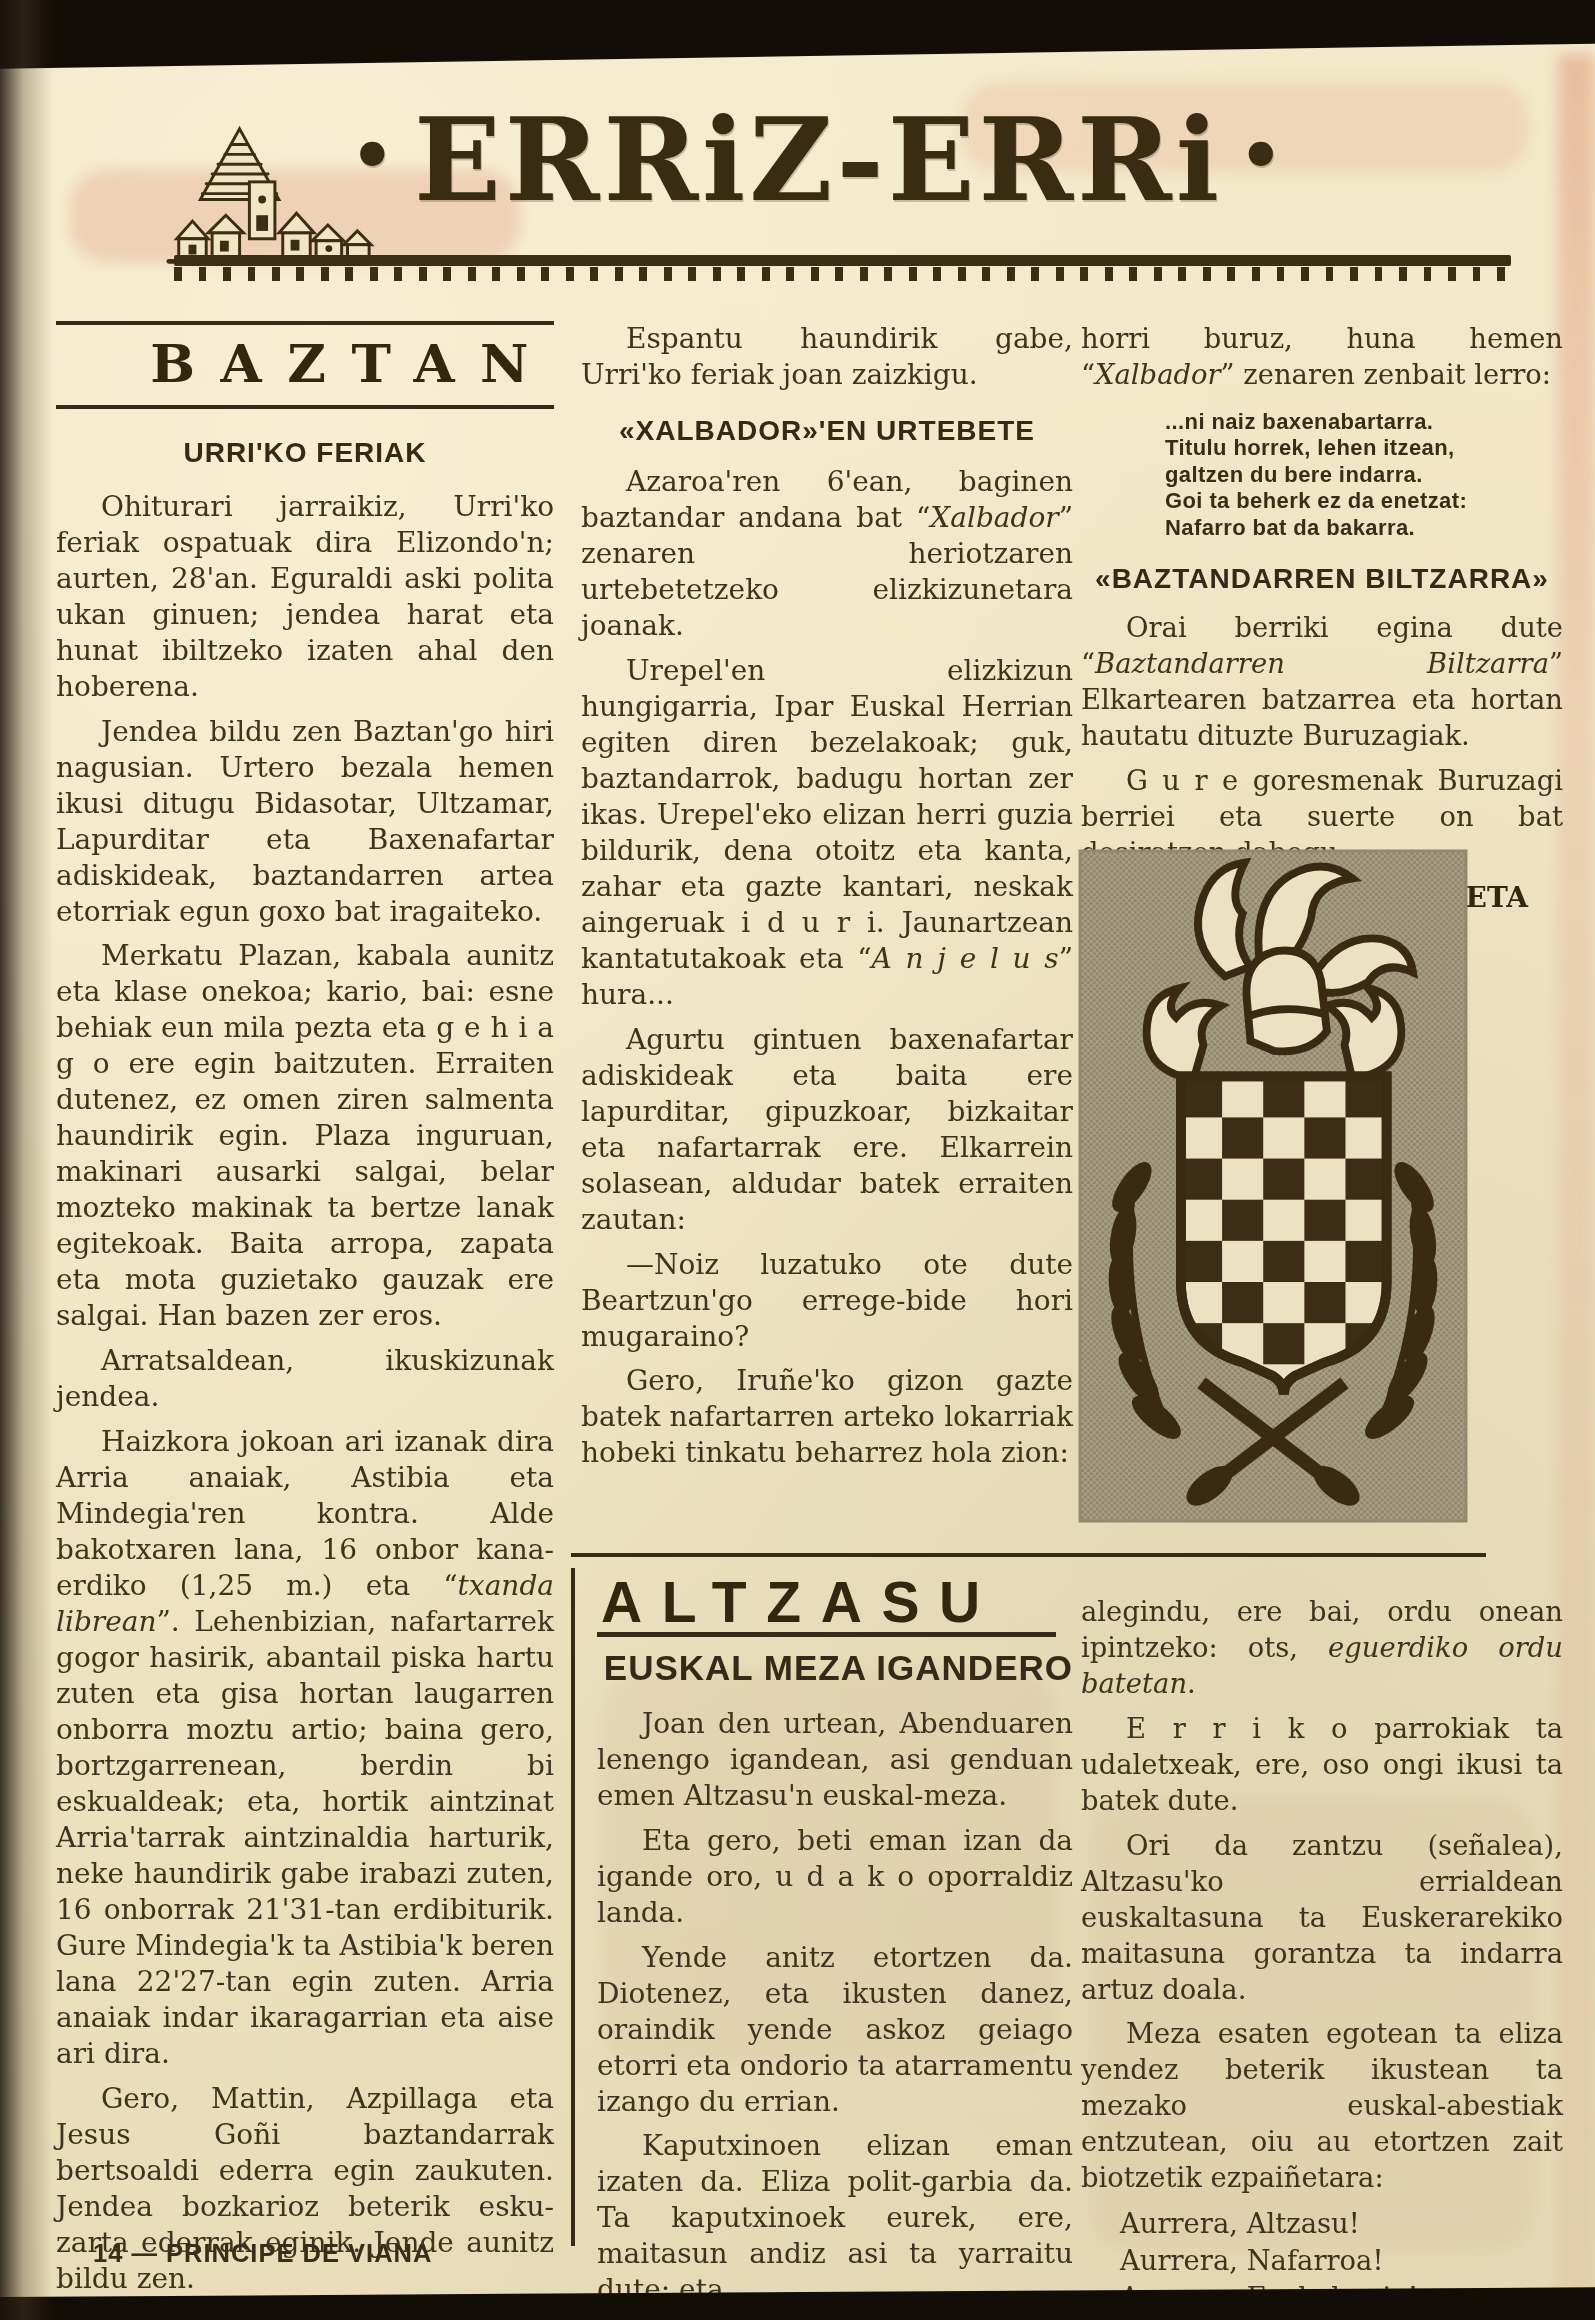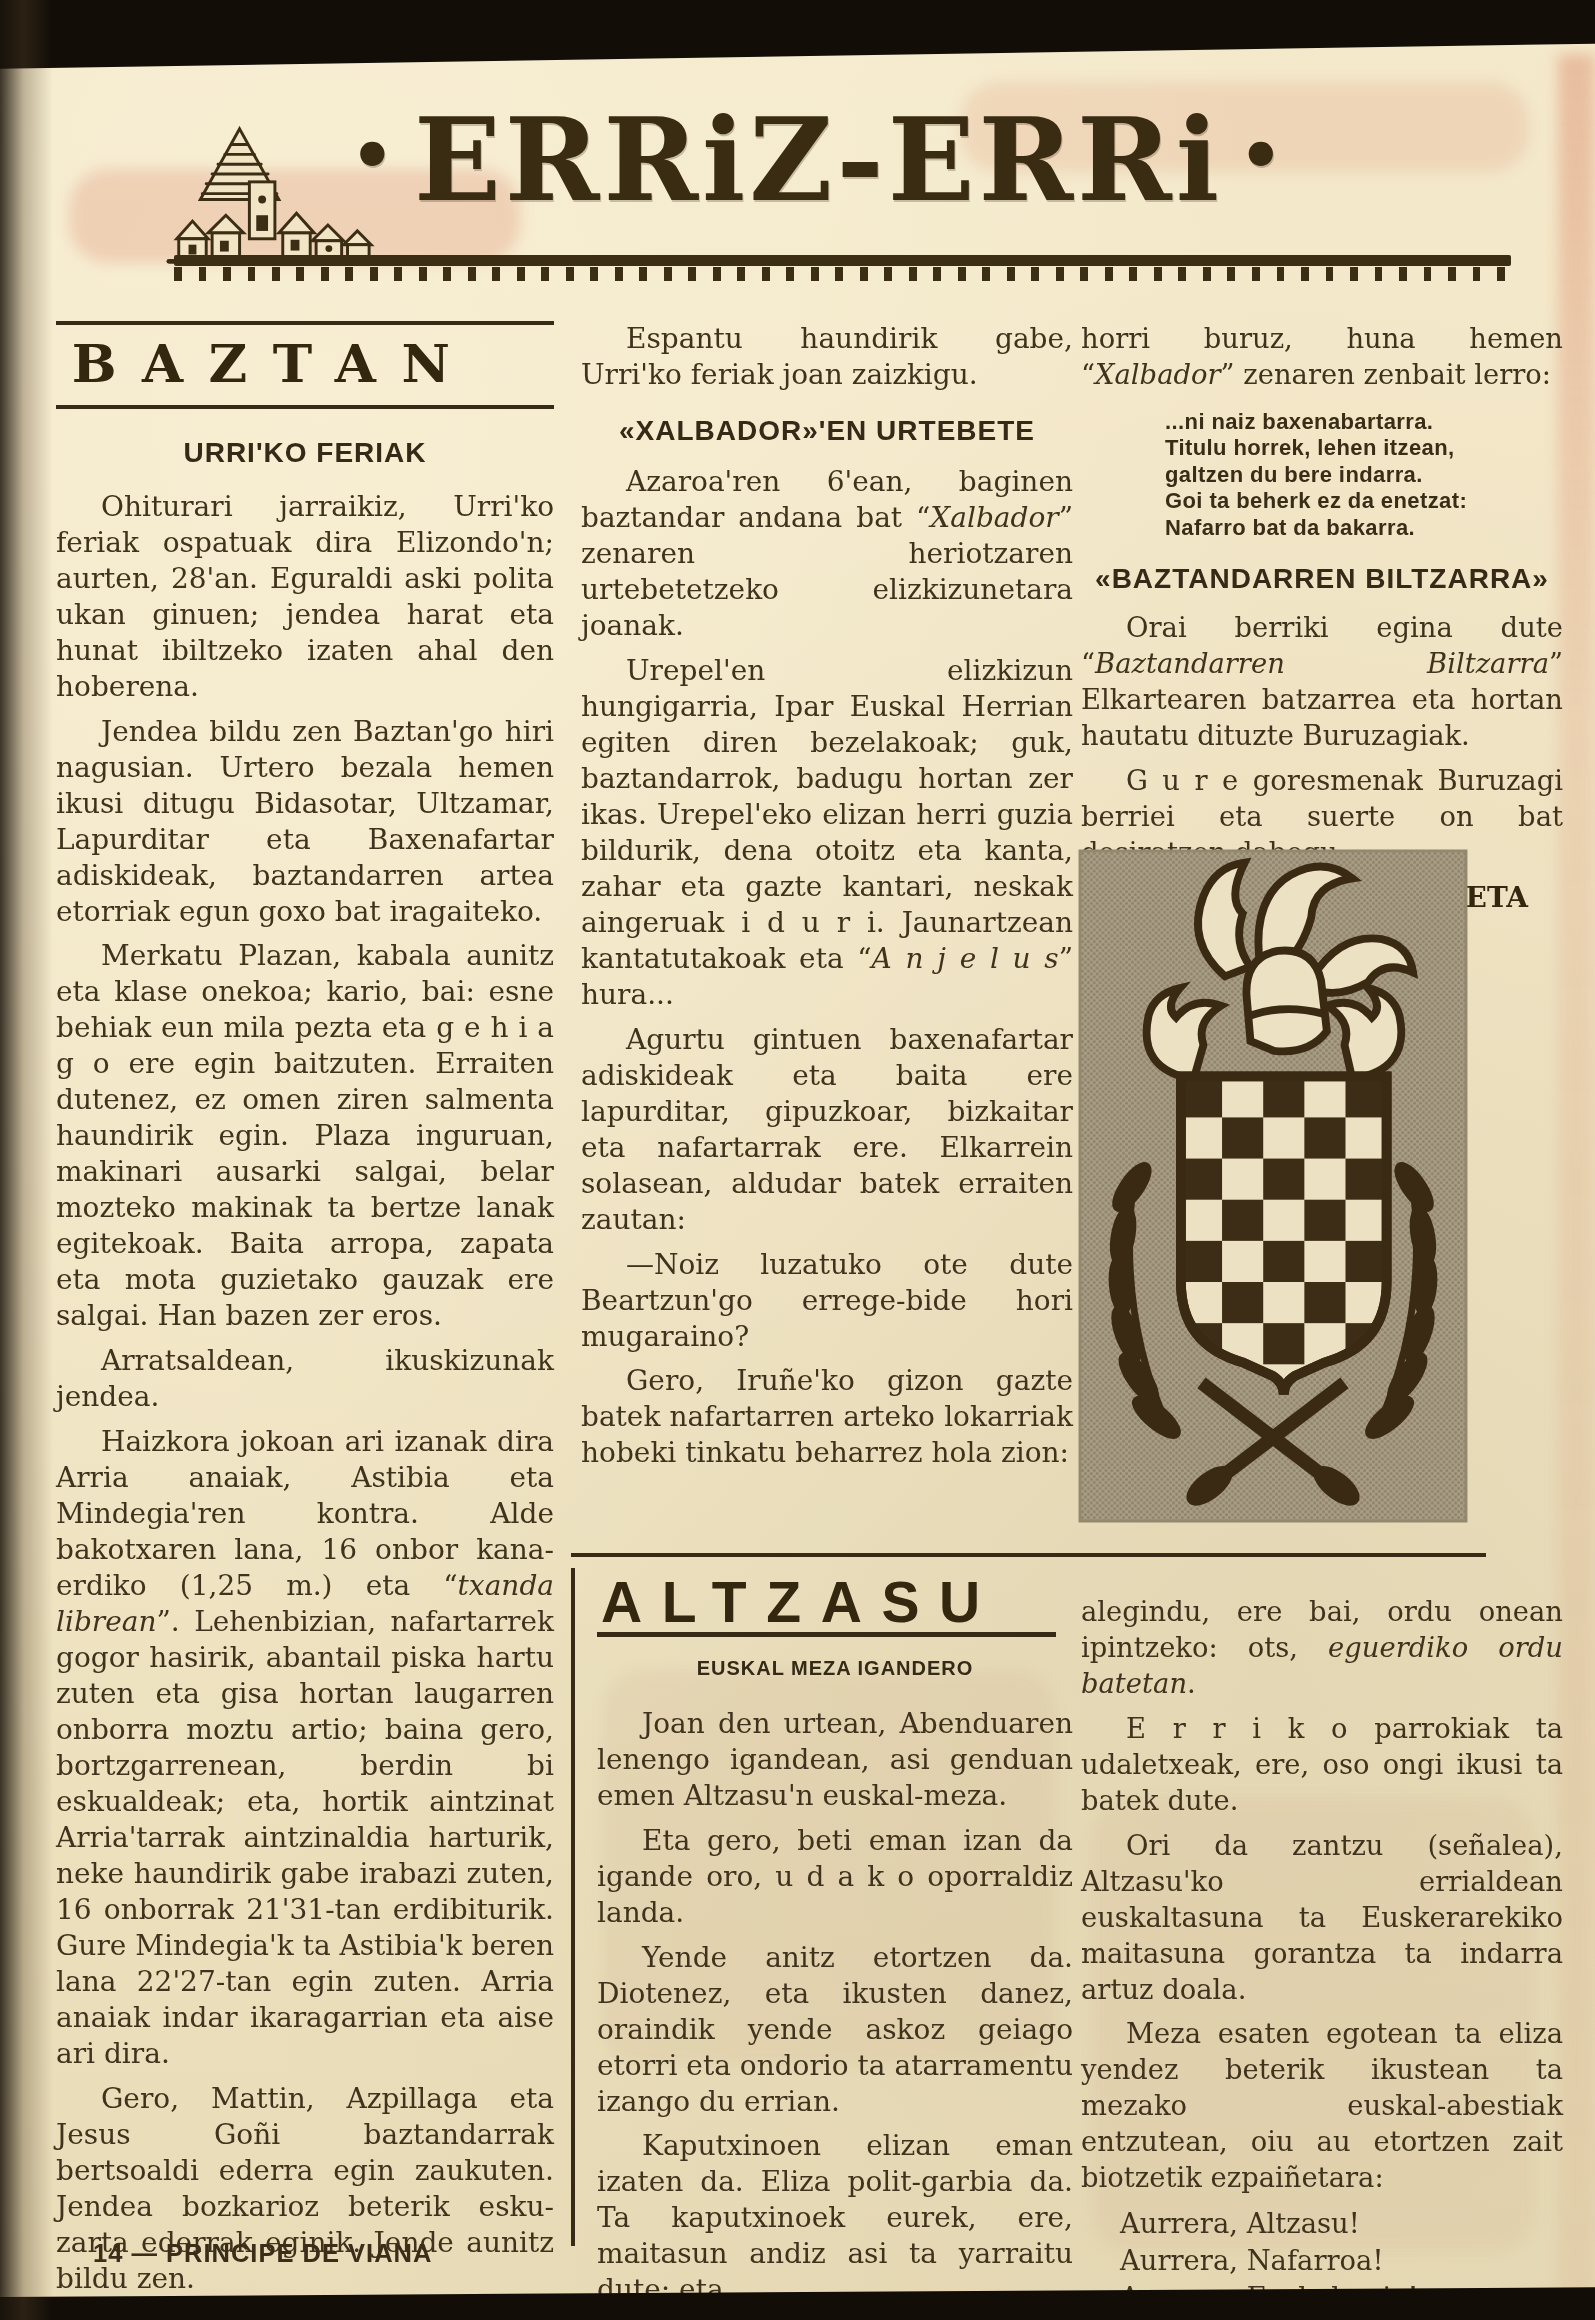--- a/index.html
+++ b/index.html
@@ -47,21 +47,21 @@
   .para{margin:0 0 8.8px 0;}
   .para.ind{text-indent:45px;}
   .para em{font-style:italic;}
   .subhead{font-family:"Liberation Sans",sans-serif;font-weight:bold;font-size:28px;
     letter-spacing:1px;text-align:center;margin:13.7px 0 17.6px;color:#352a17;}
 
   
   #col-left{left:56px;top:321px;width:498px;}
   .bz-rule{height:3.9px;background:#372b18;}
   #baztan-title{font-family:"DejaVu Serif",serif;font-weight:bold;font-size:53px;line-height:59px;
-    letter-spacing:25.5px;text-align:left;padding:8.8px 0 12.7px 15.7px;color:#33270f;}
+    letter-spacing:25.5px;text-align:right;padding:8.8px 0 12.7px 15.7px;color:#33270f;}
   #col-left .subhead{margin-top:26px;}
 
   #col-mid{left:581px;top:321px;width:492px;}
   #col-mid .subhead{margin:19.6px 0 15.7px;}
 
   #col-right{left:1081px;top:321px;width:482px;font-size:27.4px;line-height:36px;}
   .poem{font-family:"Liberation Sans",sans-serif;font-weight:bold;font-size:22px;line-height:26.5px;
     text-align:left;padding-left:84px;margin:15.7px 0 19.6px;color:#392d18;letter-spacing:0.4px;}
   #biltzarra-head{margin:5.9px 0 13.7px;}
   .sig{font-weight:bold;text-align:right;margin:3.9px 35px 0 0;font-size:28px;color:#33270f;}
@@ -69,21 +69,21 @@
   
   #coat{position:absolute;left:1078px;top:849px;width:390px;height:674px;}
 
   
   #rule-mid-right{position:absolute;left:571px;top:1553px;width:915px;height:3.9px;background:#372b18;}
   #vdivider{position:absolute;left:571px;top:1568px;width:3.9px;height:678px;background:#372b18;}
   #altzasu-mid{left:597px;top:1582px;width:476px;}
   #altzasu-title{font-family:"Liberation Sans",sans-serif;font-weight:bold;font-size:57px;
     letter-spacing:19.6px;color:#33270f;padding:2px 0 11.8px 3.9px;}
   #altzasu-underline{height:4.9px;background:#372b18;width:459px;margin-bottom:13.7px;}
-  #altzasu-mid .subhead{margin:9.8px 0 19.6px;font-size:20px;}
+  #altzasu-mid .subhead{margin:9.8px 0 19.6px;font-size:35px;text-align:right;}
   #altzasu-right{left:1081px;top:1594px;width:482px;font-size:27.4px;line-height:36px;}
   .cheer-block{margin:9.8px 0 13.7px 39px;text-align:left;}
   .cheer-block .line{margin-bottom:1px;}
 
   #footer{position:absolute;left:93px;top:2239px;font-family:"Liberation Sans",sans-serif;
     font-weight:bold;font-size:25.5px;letter-spacing:1px;color:#3a2d1a;}
 </style>
 </head>
 <body>
 

